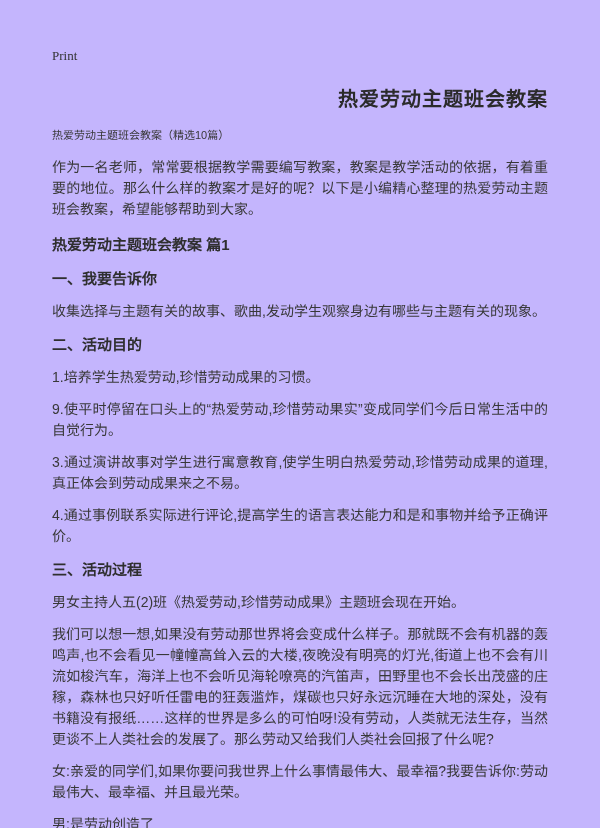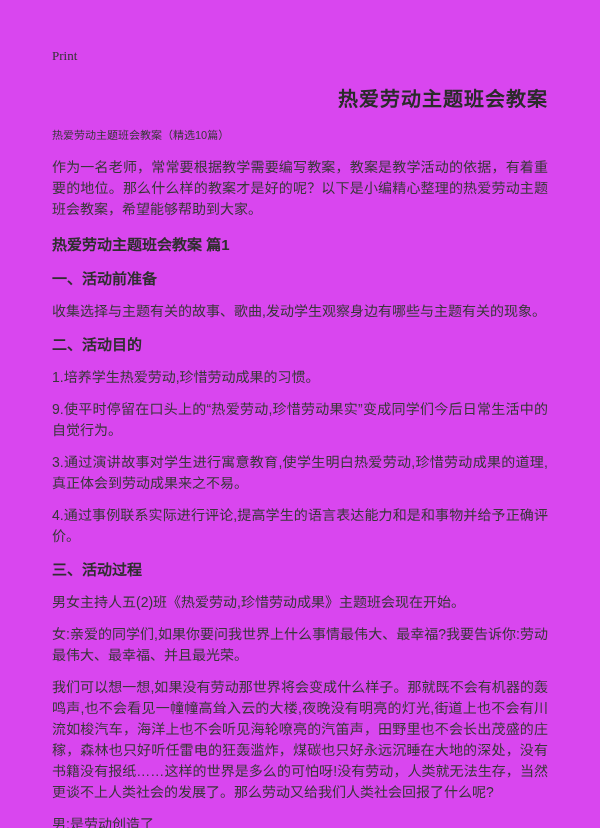--- a/index.html
+++ b/index.html
@@ -13,21 +13,21 @@
     height: 828px;
     overflow: hidden;
     font-family: "Liberation Sans", "DejaVu Sans", sans-serif;
     color: #333333;
     background: #fefefe;
   }
   .page {
     width: 600px;
     height: 828px;
     padding: 46px 52px 0 52px;
-    background: #d946ef;
+    background: #c4b5fd;
   }
   .print-link {
     display: inline-block;
     font-family: "Liberation Serif", "DejaVu Serif", serif;
     font-size: 13px;
     line-height: 17px;
     color: #333333;
     text-decoration: none;
     cursor: pointer;
   }
@@ -76,37 +76,37 @@
   <a class="print-link">Print</a>
 
   <h1 class="doc-title">热爱劳动主题班会教案</h1>
 
   <p class="subtitle">热爱劳动主题班会教案（精选10篇）</p>
 
   <p class="para">作为一名老师，常常要根据教学需要编写教案，教案是教学活动的依据，有着重要的地位。那么什么样的教案才是好的呢？以下是小编精心整理的热爱劳动主题班会教案，希望能够帮助到大家。</p>
 
   <h2 class="piece-heading">热爱劳动主题班会教案 篇1</h2>
 
-  <h3 class="section-heading">一、活动前准备</h3>
+  <h3 class="section-heading">一、我要告诉你</h3>
 
   <p class="para">收集选择与主题有关的故事、歌曲,发动学生观察身边有哪些与主题有关的现象。</p>
 
   <h3 class="section-heading">二、活动目的</h3>
 
   <p class="para">1.培养学生热爱劳动,珍惜劳动成果的习惯。</p>
 
   <p class="para">9.使平时停留在口头上的“热爱劳动,珍惜劳动果实”变成同学们今后日常生活中的自觉行为。</p>
 
   <p class="para">3.通过演讲故事对学生进行寓意教育,使学生明白热爱劳动,珍惜劳动成果的道理,真正体会到劳动成果来之不易。</p>
 
   <p class="para">4.通过事例联系实际进行评论,提高学生的语言表达能力和是和事物并给予正确评价。</p>
 
   <h3 class="section-heading">三、活动过程</h3>
 
   <p class="para">男女主持人五(2)班《热爱劳动,珍惜劳动成果》主题班会现在开始。</p>
 
+  <p class="para">我们可以想一想,如果没有劳动那世界将会变成什么样子。那就既不会有机器的轰鸣声,也不会看见一幢幢高耸入云的大楼,夜晚没有明亮的灯光,街道上也不会有川流如梭汽车，海洋上也不会听见海轮嘹亮的汽笛声，田野里也不会长出茂盛的庄稼，森林也只好听任雷电的狂轰滥炸，煤碳也只好永远沉睡在大地的深处，没有书籍没有报纸……这样的世界是多么的可怕呀!没有劳动，人类就无法生存，当然更谈不上人类社会的发展了。那么劳动又给我们人类社会回报了什么呢?</p>
+
   <p class="para">女:亲爱的同学们,如果你要问我世界上什么事情最伟大、最幸福?我要告诉你:劳动最伟大、最幸福、并且最光荣。</p>
-
-  <p class="para">我们可以想一想,如果没有劳动那世界将会变成什么样子。那就既不会有机器的轰鸣声,也不会看见一幢幢高耸入云的大楼,夜晚没有明亮的灯光,街道上也不会有川流如梭汽车，海洋上也不会听见海轮嘹亮的汽笛声，田野里也不会长出茂盛的庄稼，森林也只好听任雷电的狂轰滥炸，煤碳也只好永远沉睡在大地的深处，没有书籍没有报纸……这样的世界是多么的可怕呀!没有劳动，人类就无法生存，当然更谈不上人类社会的发展了。那么劳动又给我们人类社会回报了什么呢?</p>
 
   <p class="para">男:是劳动创造了</p>
 
 </div>
 
 </body></html>

